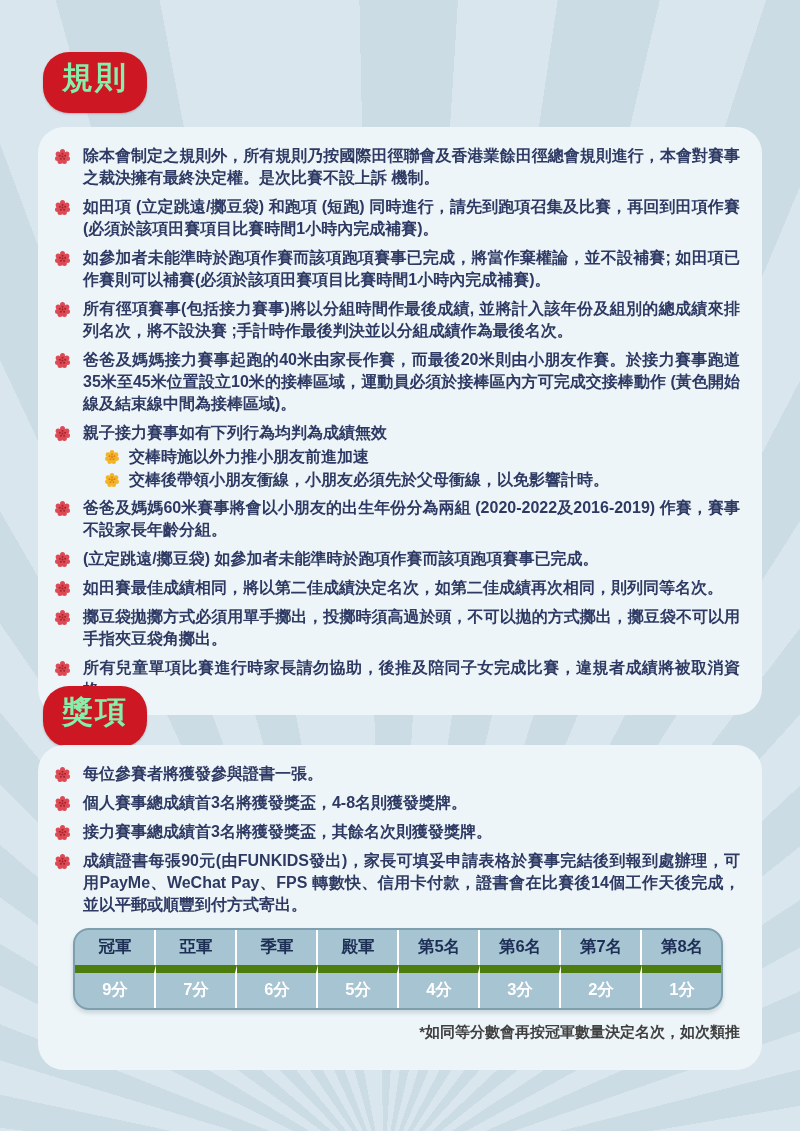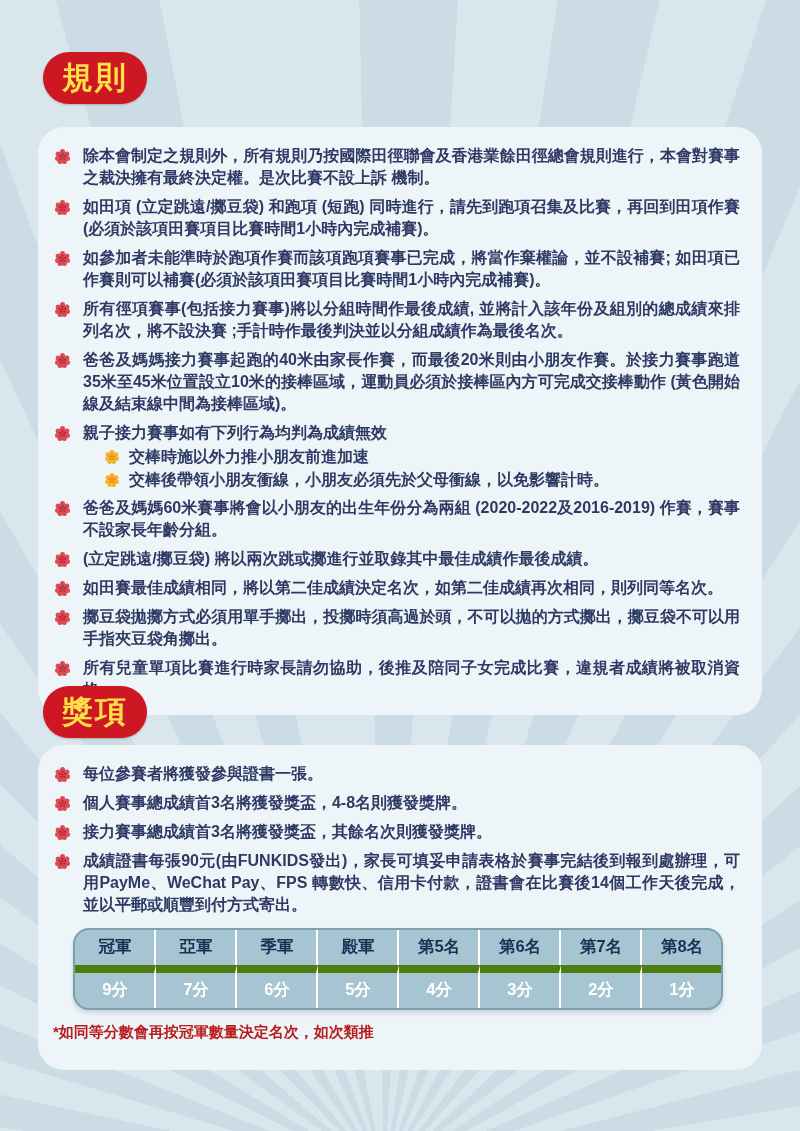--- a/index.html
+++ b/index.html
@@ -4,23 +4,23 @@
 <style>
   html,body{margin:0;padding:0;}
   body{
     width:800px;height:1131px;position:relative;overflow:hidden;
     font-family:"Liberation Sans","DejaVu Sans",sans-serif;
     background-color:#cbdce4;
     background-image:repeating-conic-gradient(from -6deg at 48% 104%, #d9e6ed 0 4.8deg, #cbdce4 4.8deg 9.6deg);
   }
   .badge{
     position:absolute;left:43px;
-    background:#cd1722;color:#fde047;
+    background:#cd1722;color:#86efac;
     font-size:31px;font-weight:700;line-height:1;
-    padding:10px 19px 11px 19px;border-radius:26px;
+    padding:10px 19px 20px 19px;border-radius:26px;
     letter-spacing:2px;
     box-shadow:0 1px 2px rgba(90,20,20,0.25);
   }
   #rules-badge{top:52px;}
   #awards-badge{top:686px;}
   .card{
     position:absolute;left:38px;width:724px;box-sizing:border-box;
     background:rgba(238,245,249,0.95);
     border-radius:26px;
     padding:18px 22px 14px 17px;
@@ -57,21 +57,21 @@
   .score-row + .score-row .cell{border-top:8px solid #4d7c0f;}
   .cell{
     flex:1;text-align:center;padding:6px 0 7px 1px;
     font-size:16.5px;font-weight:700;
     border-right:2px solid #ffffff;
   }
   .cell:last-child{border-right:none;}
   .cell.rank{color:#1d2f55;}
   .cell.points{color:#ffffff;}
   .footnote{
-    font-size:15px;font-weight:600;color:#b91c1c;margin:13px 0 2px -2px;
+    font-size:15px;font-weight:600;color:#404040;margin:13px 0 2px -2px;text-align:right;
   }
 </style>
 </head>
 <body>
 
 <div class="badge" id="rules-badge">規則</div>
 
 <div class="card" id="rules-card">
   <div>
 
@@ -328,21 +328,21 @@
           <g fill="#a6202b">
             <circle cx="12" cy="7.5" r="1.6"></circle>
             <circle cx="16.2" cy="10.6" r="1.6"></circle>
             <circle cx="14.6" cy="15.6" r="1.6"></circle>
             <circle cx="9.4" cy="15.6" r="1.6"></circle>
             <circle cx="7.8" cy="10.6" r="1.6"></circle>
             <circle cx="12" cy="12" r="1.7"></circle>
           </g>
         </svg>
         <div class="bullet-text">
-          <span>(立定跳遠/擲豆袋) 將以兩次跳或擲進行並取錄其中最佳成績作最後成績。</span>
+          <span>(立定跳遠/擲豆袋) 如參加者未能準時於跑項作賽而該項跑項賽事已完成。</span>
           
         </div>
       </div>
 
       <div class="bullet-row">
         <svg class="bullet-icon" viewBox="0 0 24 24">
           <g fill="#dc4b55">
             <circle cx="12" cy="4" r="4"></circle>
             <circle cx="19" cy="8" r="4"></circle>
             <circle cx="20" cy="15" r="4"></circle>

